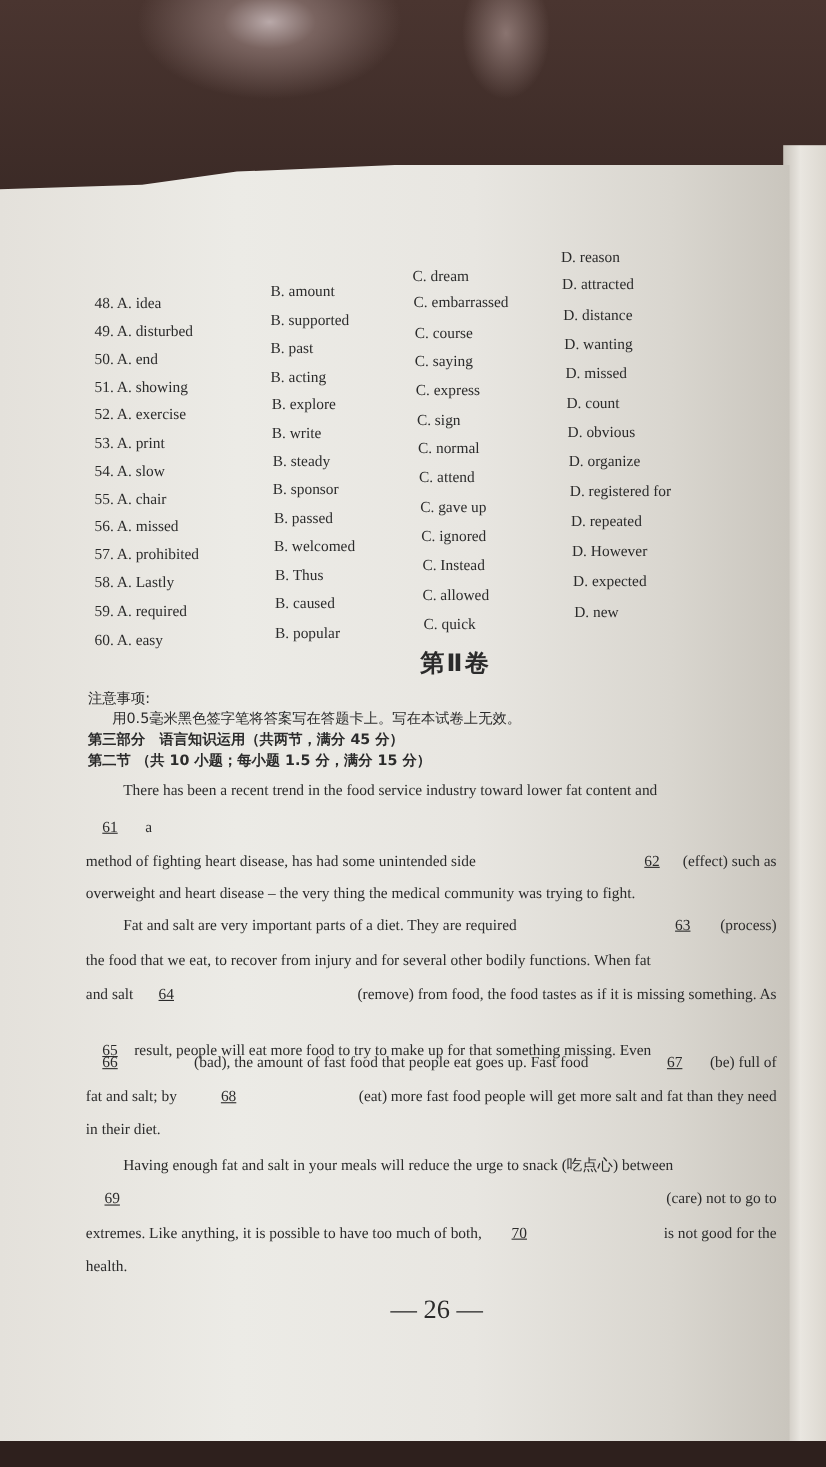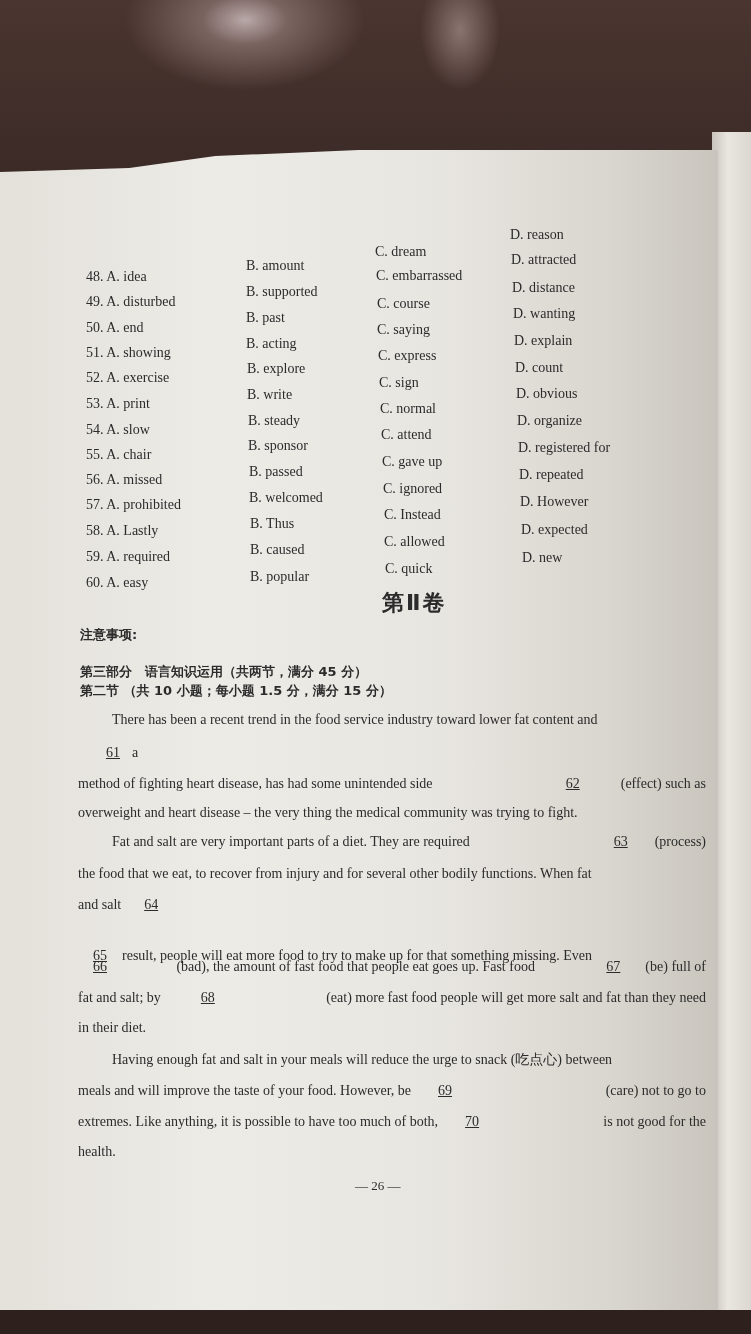--- a/index.html
+++ b/index.html
@@ -32,21 +32,21 @@
     color: #2b2b2b;
   }
   .opt { position: absolute; white-space: nowrap; font-size: 14px; }
   .title {
     position: absolute; left: 382px; top: 588px; font-size: 22px; font-weight: bold;
     font-family: "DejaVu Sans", sans-serif; letter-spacing: 2px;
   }
   .cn { position: absolute; font-size: 13px; white-space: nowrap; font-family: "DejaVu Sans", sans-serif; }
   .line { position: absolute; left: 78px; font-size: 14px; white-space: nowrap; }
   .blank { display: inline-block; text-decoration: underline; padding: 0 2px; }
-  .pagenum { position: absolute; left: 355px; top: 1178px; font-size: 13px; }
+  .pagenum { position: absolute; left: 355px; top: 1178px; font-size: 24px; }
 </style>
 </head>
 <body>
 
 <div class="desk-top"></div>
 <div class="page-edge"></div>
 <div class="page"></div>
 <div class="desk-bottom"></div>
 
 <div class="content">
@@ -73,21 +73,21 @@
     <div>
       <span class="opt" style="left:86px;top:345px">51. A. showing</span>
       <span class="opt" style="left:246px;top:336px">B. acting</span>
       <span class="opt" style="left:377px;top:322px">C. saying</span>
       <span class="opt" style="left:513px;top:306px">D. wanting</span>
     </div>
     <div>
       <span class="opt" style="left:86px;top:370px">52. A. exercise</span>
       <span class="opt" style="left:247px;top:361px">B. explore</span>
       <span class="opt" style="left:378px;top:348px">C. express</span>
-      <span class="opt" style="left:514px;top:333px">D. explain</span>
+      <span class="opt" style="left:514px;top:333px">D. missed</span>
     </div>
     <div>
       <span class="opt" style="left:86px;top:396px">53. A. print</span>
       <span class="opt" style="left:247px;top:387px">B. write</span>
       <span class="opt" style="left:379px;top:375px">C. sign</span>
       <span class="opt" style="left:515px;top:360px">D. count</span>
     </div>
     <div>
       <span class="opt" style="left:86px;top:422px">54. A. slow</span>
       <span class="opt" style="left:248px;top:413px">B. steady</span>
@@ -127,35 +127,36 @@
     <div>
       <span class="opt" style="left:86px;top:575px">60. A. easy</span>
       <span class="opt" style="left:250px;top:569px">B. popular</span>
       <span class="opt" style="left:385px;top:561px">C. quick</span>
       <span class="opt" style="left:522px;top:550px">D. new</span>
     </div>
   </div>
 
   <div class="title">第Ⅱ卷</div>
 
-  <div class="cn" style="left:80px;top:626px;font-weight:bold">注意事项:</div>
+  <div class="cn" style="left:80px;top:626px;font-weight:normal">注意事项:</div>
+  <div class="cn" style="left:102px;top:644px">用0.5毫米黑色签字笔将答案写在答题卡上。写在本试卷上无效。</div>
   <div class="cn" style="left:80px;top:663px;font-weight:bold">第三部分　语言知识运用（共两节，满分 45 分）</div>
   <div class="cn" style="left:80px;top:682px;font-weight:bold">第二节 （共 10 小题；每小题 1.5 分，满分 15 分）</div>
 
   <div>
     <div class="line" style="left:112px;top:712px">There has been a recent trend in the food service industry toward lower fat content and</div>
     <div class="line" style="top:745px;width:628px;display:flex;justify-content:space-between">
       <span style="display:flex;gap:10px">
-        <span class="blank" style="width:40px;text-align:right">61</span>
+        <span class="blank" style="width:40px;text-align:center">61</span>
         <span>a</span>
       </span>
     </div>
     <div class="line" style="top:776px;width:628px;display:flex;justify-content:space-between">
       <span>method of fighting heart disease, has had some unintended side</span>
-      <span style="display:flex;gap:24px">
+      <span style="display:flex;gap:4px">
         <span class="blank" style="width:44px;text-align:center">62</span>
         <span>(effect) such as</span>
       </span>
     </div>
     <div class="line" style="top:805px">overweight and heart disease – the very thing the medical community was trying to fight.</div>
   </div>
 
   <div>
     <div class="line" style="left:112px;top:834px;width:594px;display:flex;justify-content:space-between">
       <span>Fat and salt are very important parts of a diet. They are required</span>
@@ -163,20 +164,21 @@
         <span class="blank" style="width:44px;text-align:center">63</span>
         <span>(process)</span>
       </span>
     </div>
     <div class="line" style="top:866px">the food that we eat, to recover from injury and for several other bodily functions. When fat</div>
     <div class="line" style="top:897px;width:628px;display:flex;justify-content:space-between">
       <span style="display:flex;gap:8px">
         <span>and salt</span>
         <span class="blank" style="width:40px;text-align:center">64</span>
       </span>
+      <span>(remove) from food, the food tastes as if it is missing something. As</span>
     </div>
     <div class="line" style="top:948px;width:628px;display:flex;justify-content:flex-start">
       <span class="blank" style="width:40px;text-align:center">65</span>
       <span>result, people will eat more food to try to make up for that something missing. Even</span>
     </div>
     <div class="line" style="top:959px;width:628px;display:flex;justify-content:space-between">
       <span class="blank" style="width:40px;text-align:center">66</span>
       <span>(bad), the amount of fast food that people eat goes up. Fast food</span>
       <span style="display:flex;gap:8px">
         <span class="blank" style="width:44px;text-align:center">67</span>
@@ -190,21 +192,20 @@
       </span>
       <span>(eat) more fast food people will get more salt and fat than they need</span>
     </div>
     <div class="line" style="top:1020px">in their diet.</div>
   </div>
 
   <div>
     <div class="line" style="left:112px;top:1051px">Having enough fat and salt in your meals will reduce the urge to snack (吃点心) between</div>
     <div class="line" style="top:1083px;width:628px;display:flex;justify-content:space-between">
       <span style="display:flex;gap:10px">
-        <span>meals and will improve the taste of your food. However, be</span>
         <span class="blank" style="width:44px;text-align:center">69</span>
       </span>
       <span>(care) not to go to</span>
     </div>
     <div class="line" style="top:1114px;width:628px;display:flex;justify-content:space-between">
       <span style="display:flex;gap:10px">
         <span>extremes. Like anything, it is possible to have too much of both,</span>
         <span class="blank" style="width:44px;text-align:center">70</span>
       </span>
       <span>is not good for the</span>

